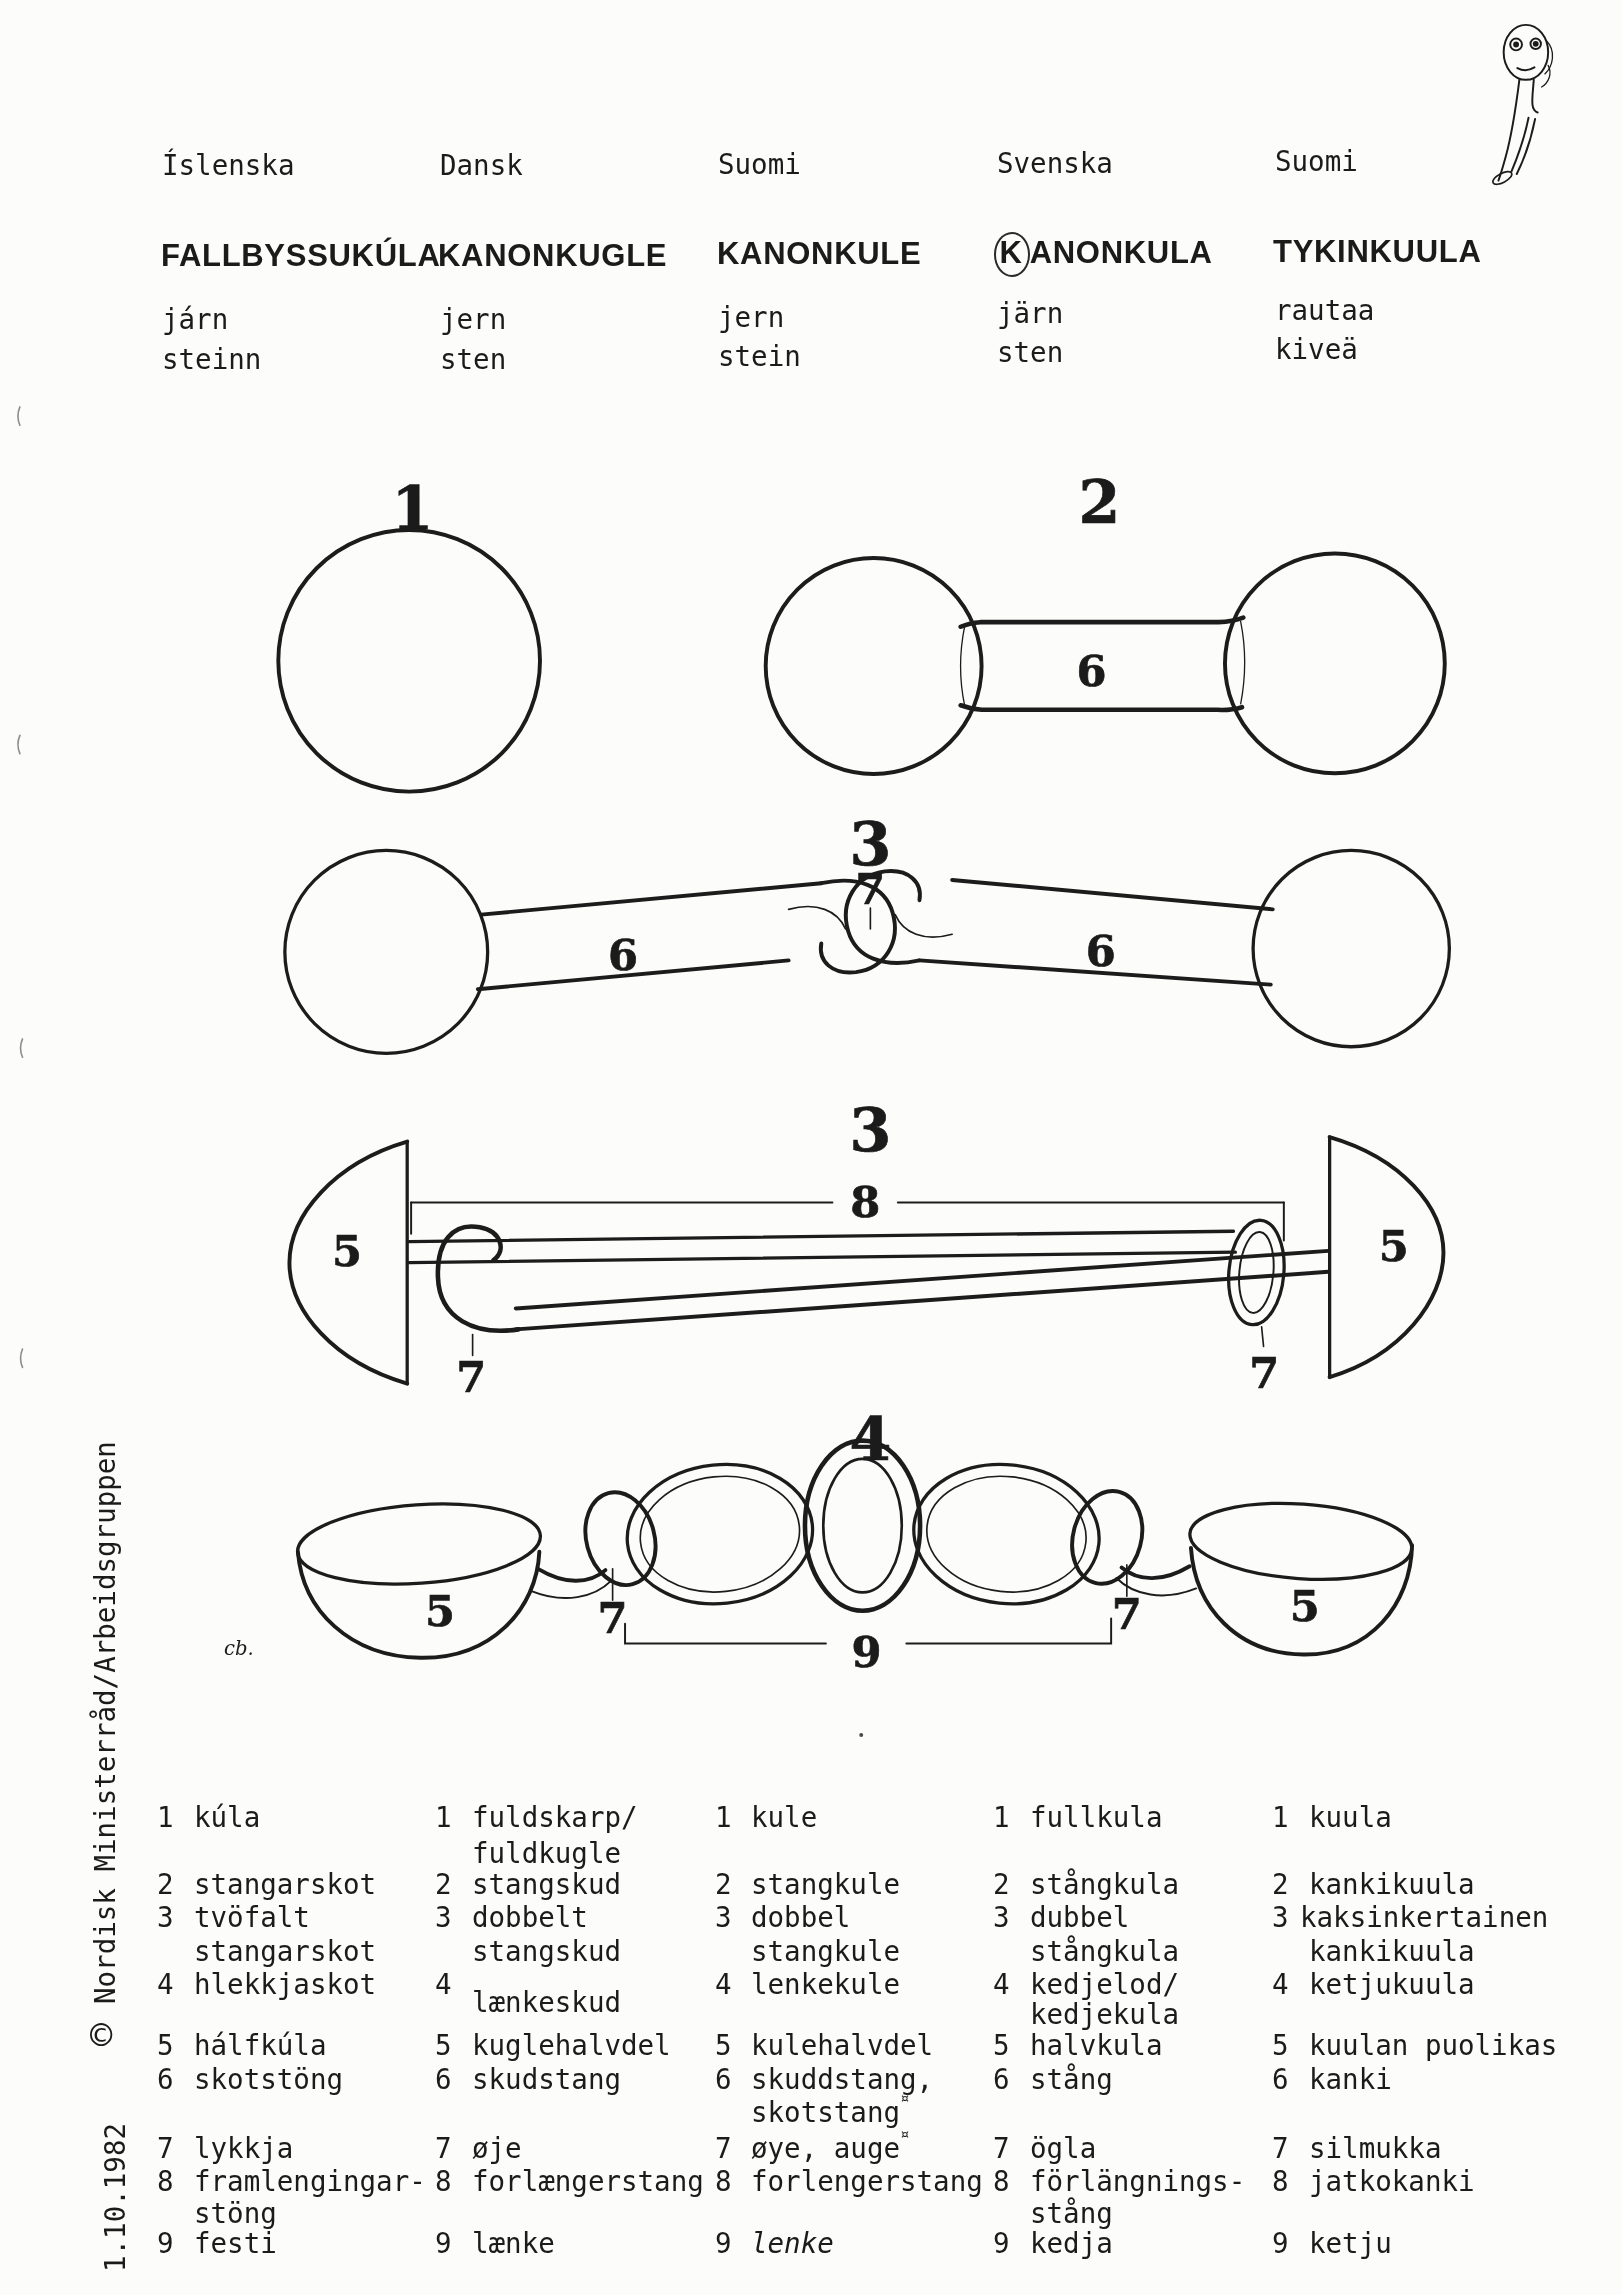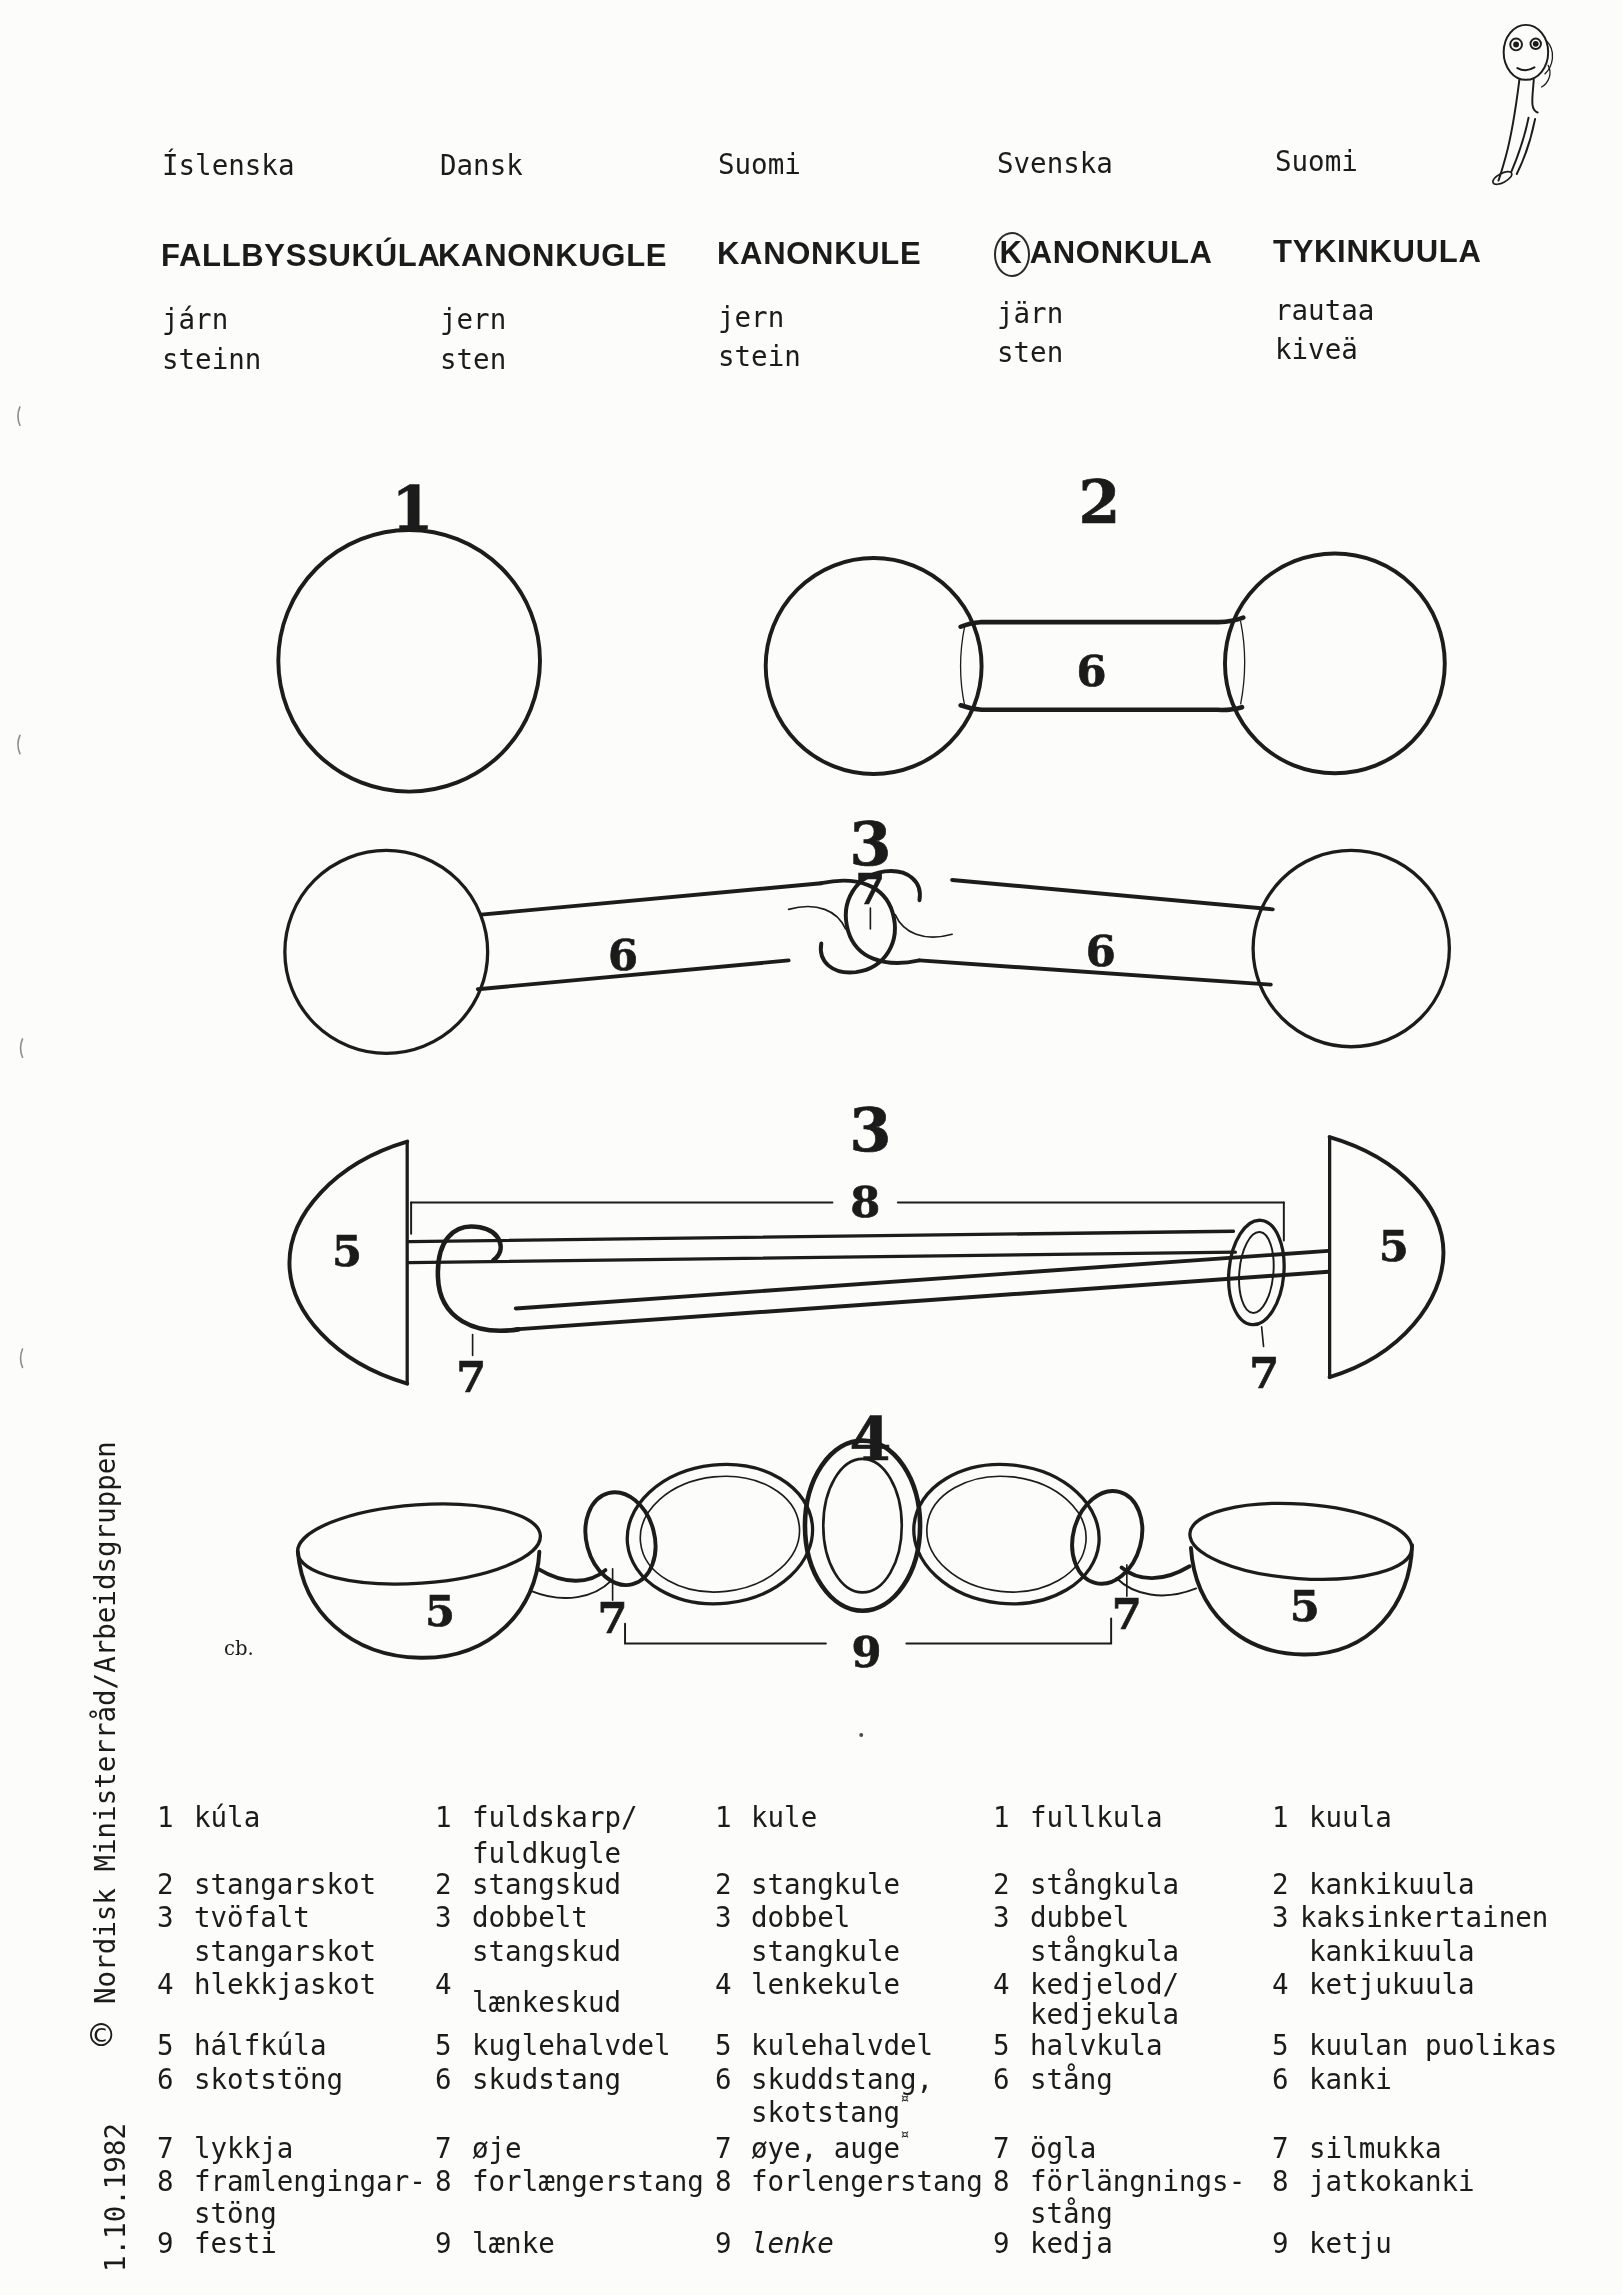--- a/index.html
+++ b/index.html
@@ -22,21 +22,21 @@
   .mat{font-size:27.5px;line-height:1.0;}
   .vnum,.vline{font-size:27.5px;line-height:1.0;position:absolute;white-space:pre;}
   .vline sup{font-size:15.7px;position:relative;top:-0.55em;}
   .v-rot{
     position:absolute;transform:rotate(-90deg);transform-origin:0 0;
     font-size:27.5px;white-space:pre;
   }
   .copyright{position:absolute;font-size:37px;}
   .note{
     position:absolute;font-family:"DejaVu Serif", serif;
-    font-size:19.6px;
+    font-style:italic;font-size:19.6px;
   }
   svg{position:absolute;left:0;top:0;}
   svg text{
     fill:#1b1b1b;text-anchor:middle;
     font-family:"DejaVu Serif", serif;font-weight:700;
   }
   .num-big{font-size:92px;}
   .num-sm{font-size:66px;}
 </style>
 </head>

